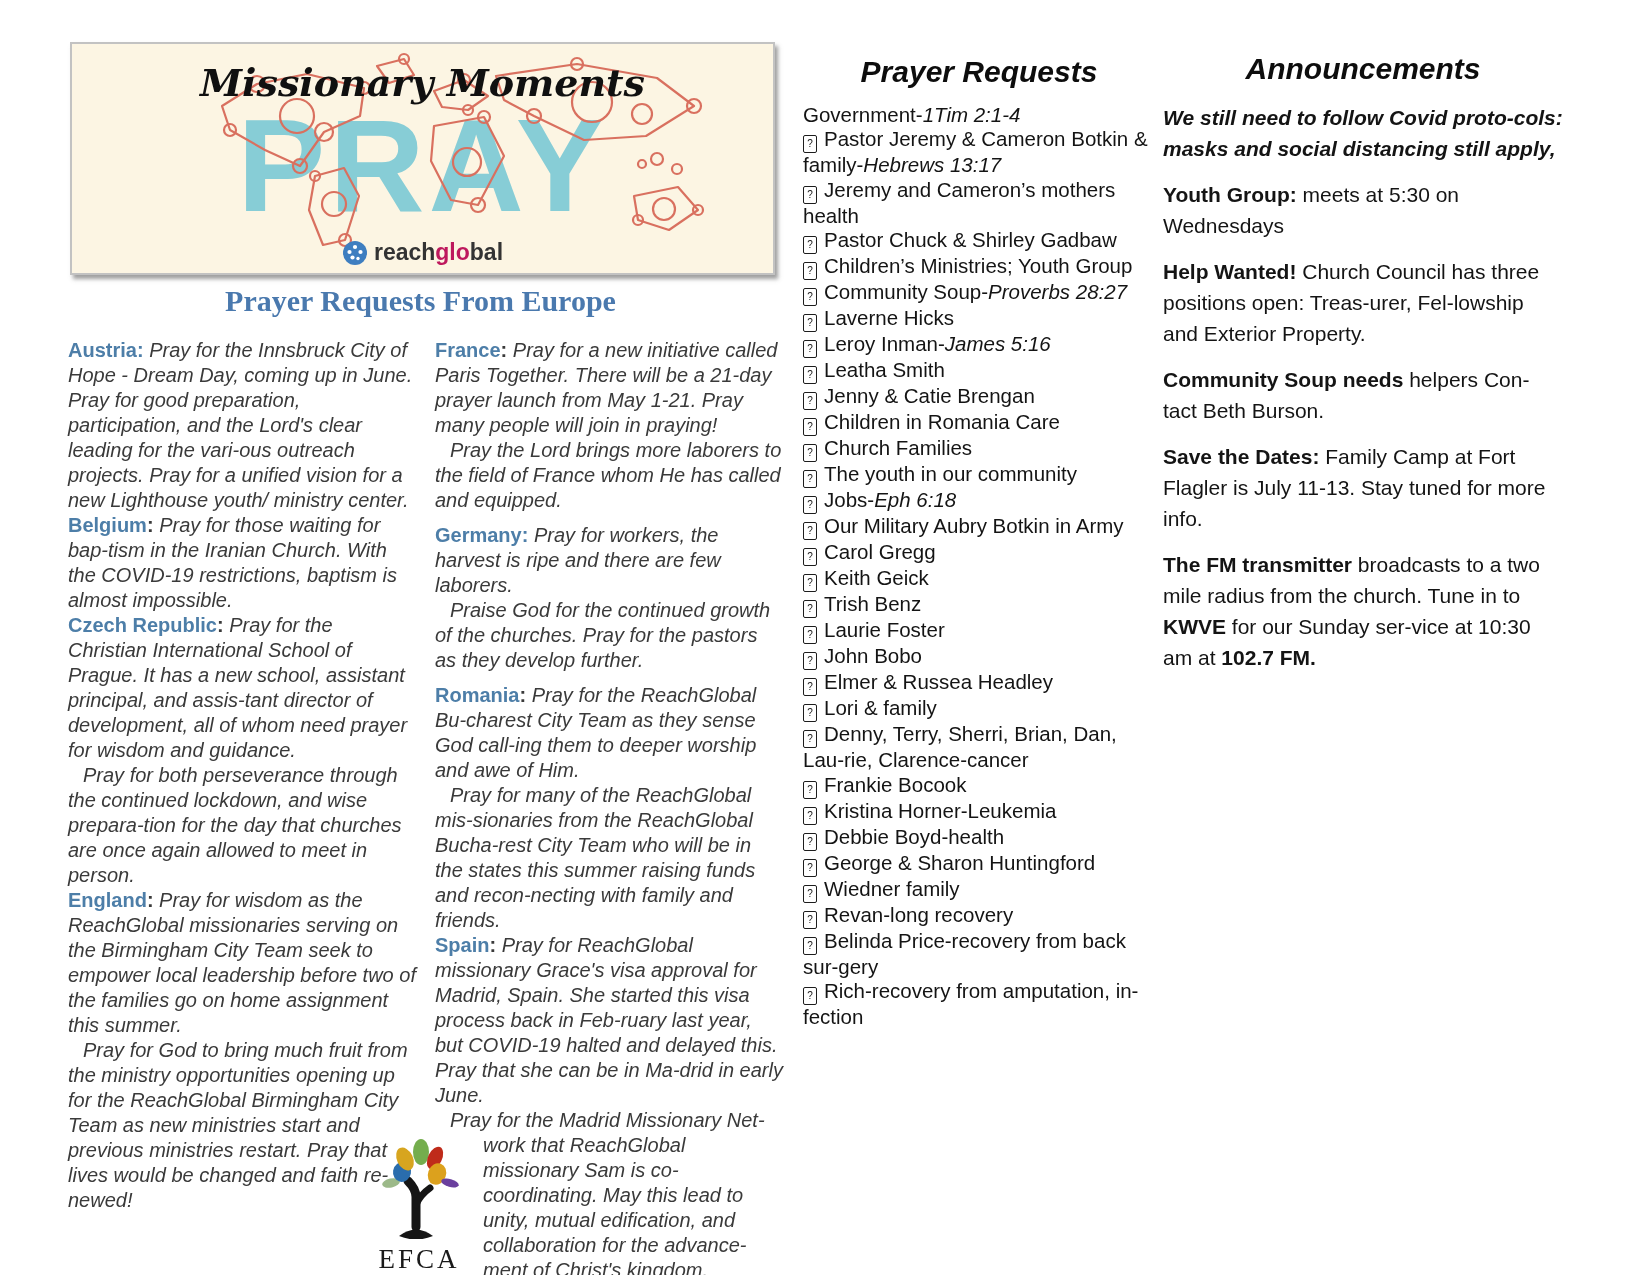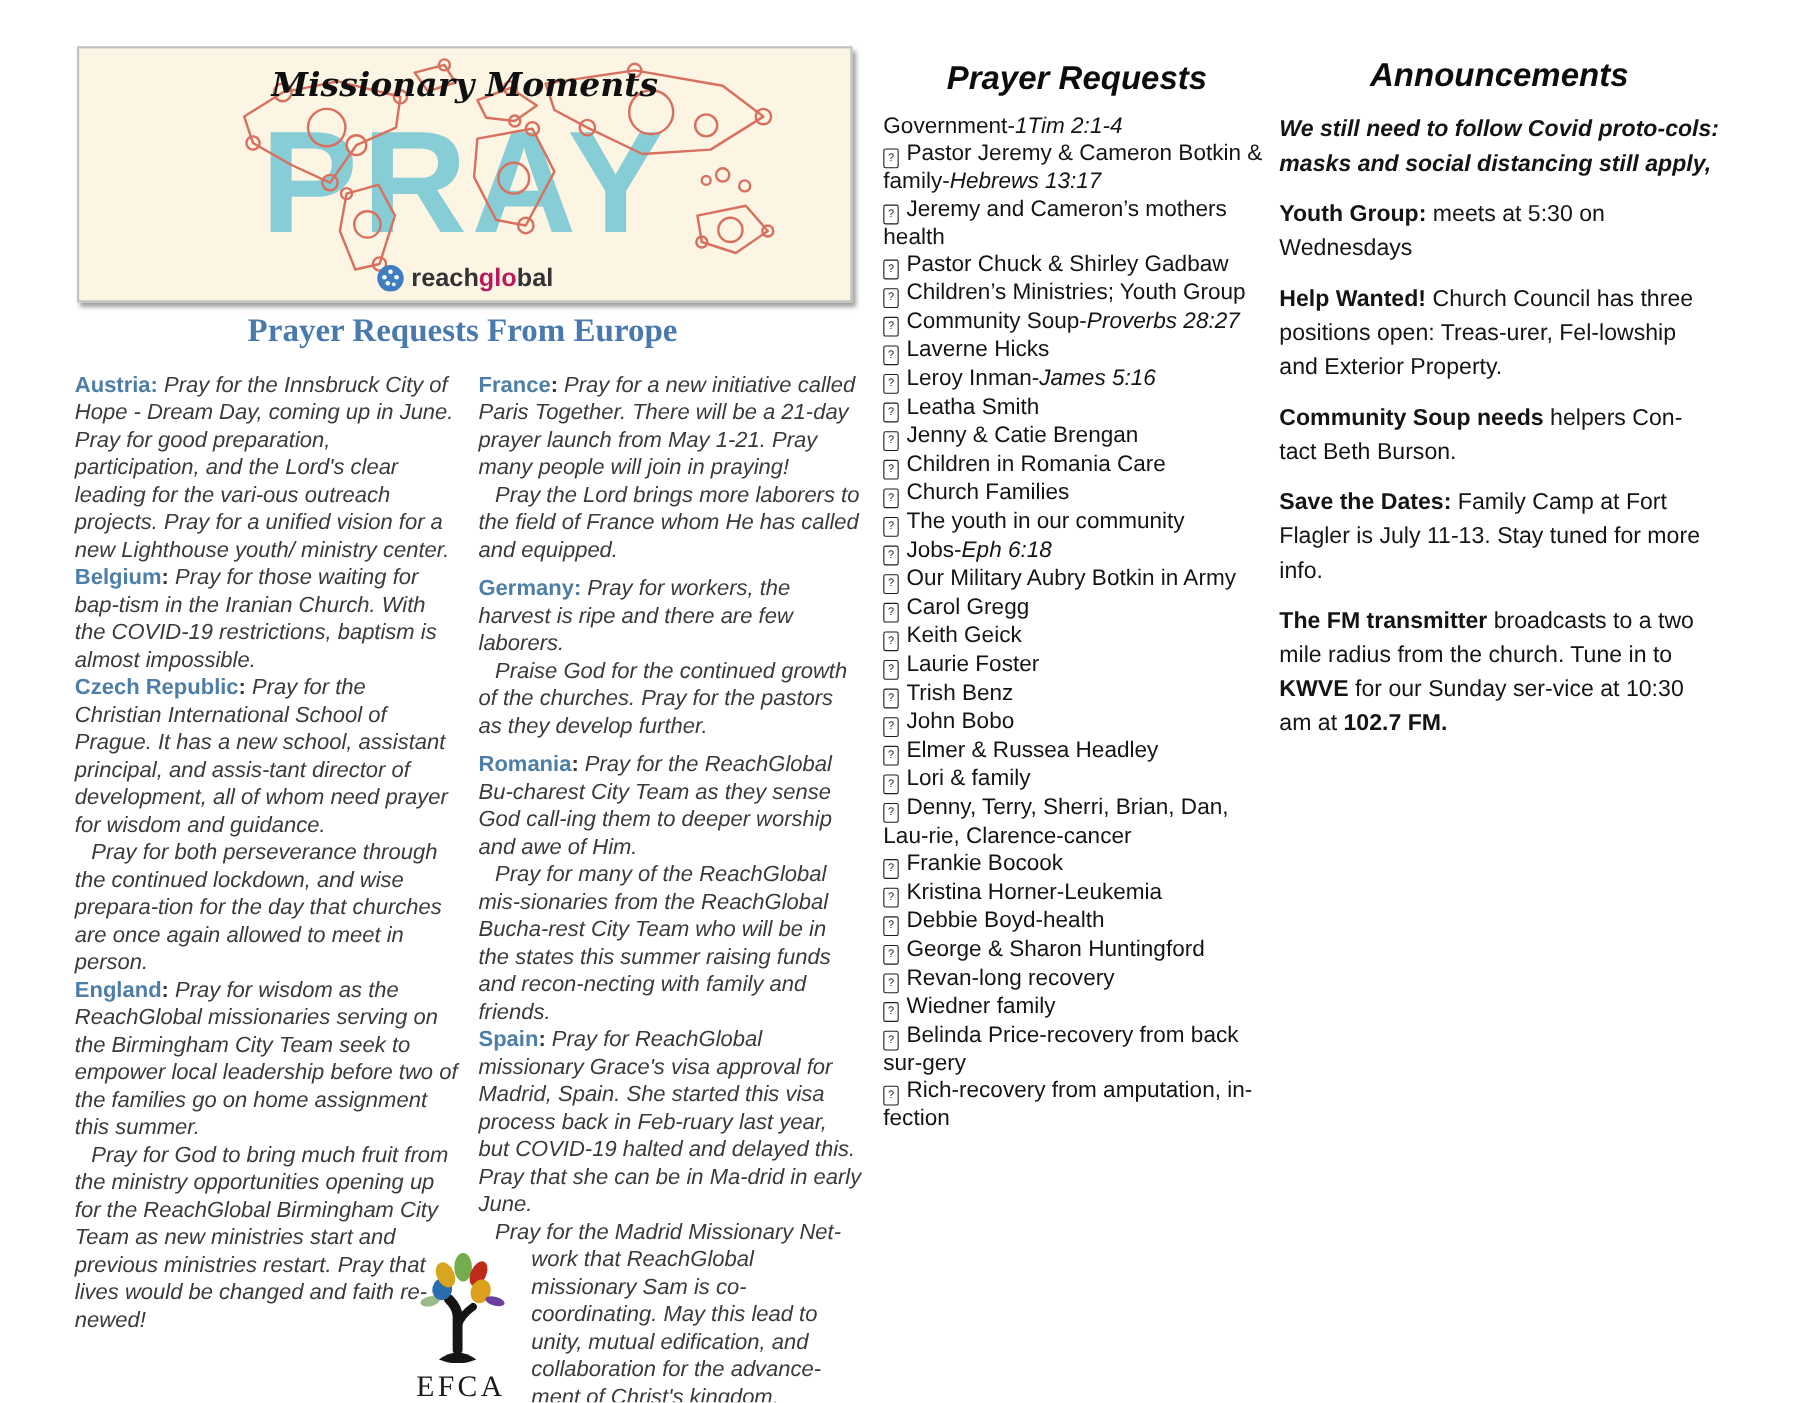--- a/index.html
+++ b/index.html
@@ -10,21 +10,21 @@
 
   
   .header-img {
     position:absolute; left:70px; top:42px; width:701px; height:229px;
     background:#fcf5e3; border:2px solid #c2c2c2;
     box-shadow:3px 4px 4px rgba(80,80,80,0.55);
   }
   .mm-title {
     position:absolute; top:16px; left:0; width:100%; text-align:center;
     font-family:"DejaVu Serif", serif; font-style:italic; font-weight:bold;
-    font-size:30px; color:#101010; z-index:3;
+    font-size:38px; color:#101010; z-index:3;
   }
   .pray-word {
     position:absolute; top:56px; left:0; width:100%; text-align:center;
     font-size:132px; line-height:1; font-weight:bold; letter-spacing:4px;
     color:#87cdd6; z-index:1; font-family:"Liberation Sans", sans-serif;
   }
   .map-svg { position:absolute; left:0; top:0; width:100%; height:100%; z-index:2; }
   .rg-logo {
     position:absolute; bottom:7px; left:0; width:100%; text-align:center;
     font-size:23px; font-weight:bold; z-index:3; color:#333;
@@ -199,32 +199,32 @@
         <div class="pr-item"><span class="tofu">?</span><span>Leroy Inman-</span><span class="it">James 5:16</span></div>
         <div class="pr-item"><span class="tofu">?</span><span>Leatha Smith</span></div>
         <div class="pr-item"><span class="tofu">?</span><span>Jenny &amp; Catie Brengan</span></div>
         <div class="pr-item"><span class="tofu">?</span><span>Children in Romania Care</span></div>
         <div class="pr-item"><span class="tofu">?</span><span>Church Families</span></div>
         <div class="pr-item"><span class="tofu">?</span><span>The youth in our community</span></div>
         <div class="pr-item"><span class="tofu">?</span><span>Jobs-</span><span class="it">Eph 6:18</span></div>
         <div class="pr-item"><span class="tofu">?</span><span>Our Military Aubry Botkin in Army</span></div>
         <div class="pr-item"><span class="tofu">?</span><span>Carol Gregg</span></div>
         <div class="pr-item"><span class="tofu">?</span><span>Keith Geick</span></div>
+        <div class="pr-item"><span class="tofu">?</span><span>Trish Benz</span></div>
         <div class="pr-item"><span class="tofu">?</span><span>Laurie Foster</span></div>
-        <div class="pr-item"><span class="tofu">?</span><span>Trish Benz</span></div>
         <div class="pr-item"><span class="tofu">?</span><span>John Bobo</span></div>
         <div class="pr-item"><span class="tofu">?</span><span>Elmer &amp; Russea Headley</span></div>
         <div class="pr-item"><span class="tofu">?</span><span>Lori &amp; family</span></div>
         <div class="pr-item"><span class="tofu">?</span><span>Denny, Terry, Sherri, Brian, Dan, Lau-rie, Clarence-cancer</span></div>
         <div class="pr-item"><span class="tofu">?</span><span>Frankie Bocook</span></div>
         <div class="pr-item"><span class="tofu">?</span><span>Kristina Horner-Leukemia</span></div>
         <div class="pr-item"><span class="tofu">?</span><span>Debbie Boyd-health</span></div>
         <div class="pr-item"><span class="tofu">?</span><span>George &amp; Sharon Huntingford</span></div>
+        <div class="pr-item"><span class="tofu">?</span><span>Wiedner family</span></div>
         <div class="pr-item"><span class="tofu">?</span><span>Revan-long recovery</span></div>
-        <div class="pr-item"><span class="tofu">?</span><span>Wiedner family</span></div>
         <div class="pr-item"><span class="tofu">?</span><span>Belinda Price-recovery from back sur-gery</span></div>
         <div class="pr-item"><span class="tofu">?</span><span>Rich-recovery from amputation, in-fection</span></div>
       </div>
   </div>
 
   <div class="an-col">
     <div class="an-title">Announcements</div>
     <div class="an-list" id="an-list">
         <div class="an-para"><span class="bi">We still need to follow Covid proto-cols: masks and social distancing still apply,</span></div>
         <div class="an-para"><span class="b">Youth Group:</span><span> meets at 5:30 on Wednesdays</span></div>

